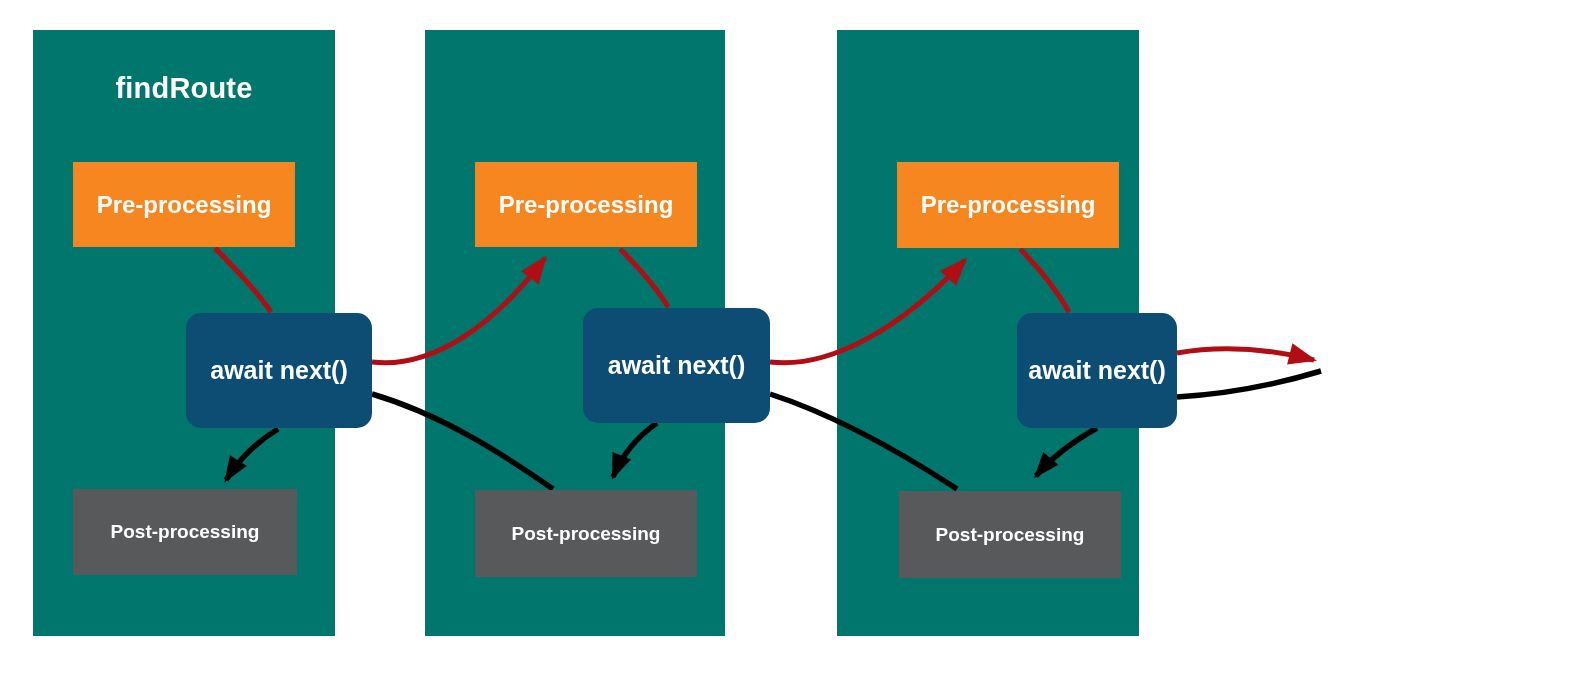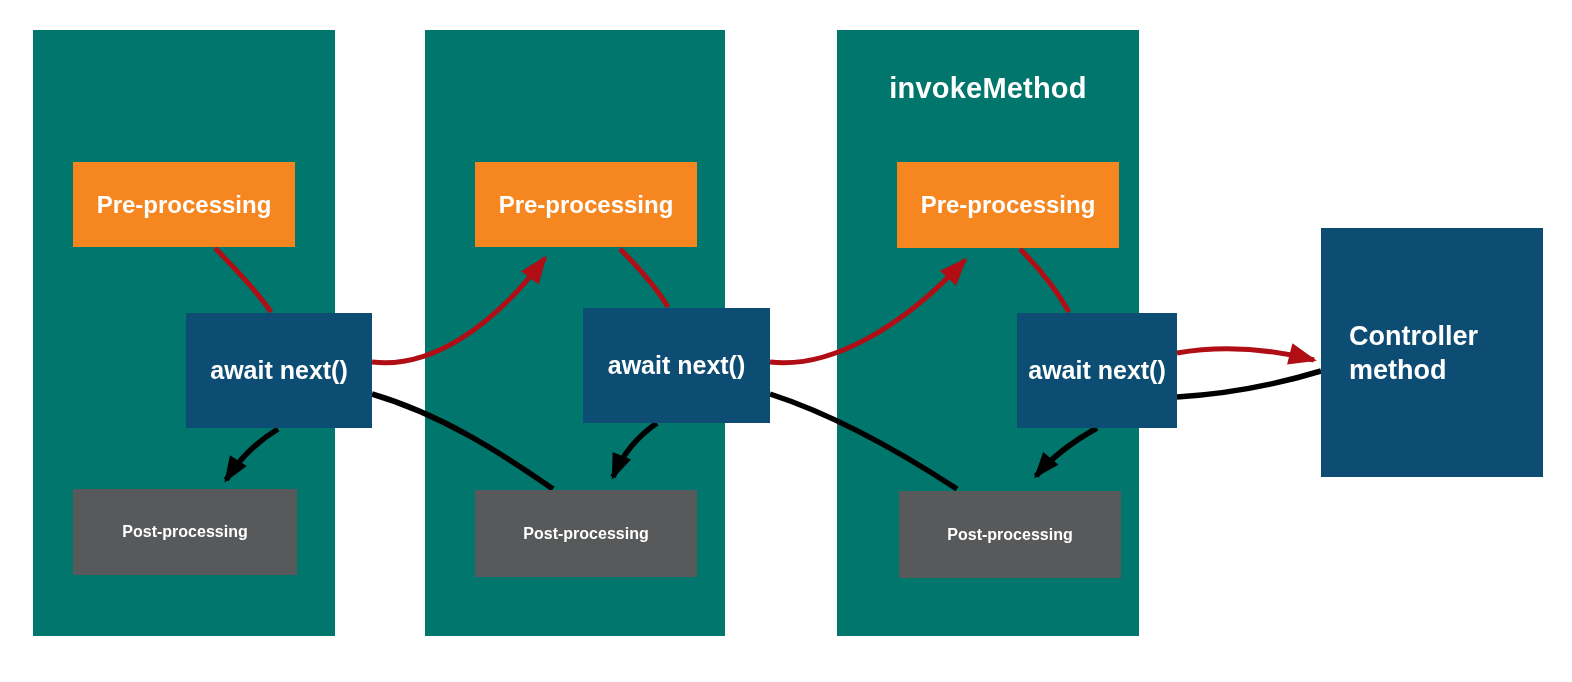--- a/index.html
+++ b/index.html
@@ -19,22 +19,22 @@
 
   .col-title{position:absolute;top:68px;height:40px;line-height:40px;text-align:center;
     color:var(--c-text);font-size:29px;font-weight:700;letter-spacing:.2px;}
   #title-1{left:33px;width:302px;}
   #title-2{left:425px;width:300px;}
   #title-3{left:837px;width:302px;}
 
   .box{position:absolute;display:flex;align-items:center;justify-content:center;
     color:var(--c-text);font-weight:700;text-align:left;}
   .pre{background:var(--c-orange);font-size:24px;}
-  .post{background:var(--c-gray);font-size:16px;}
-  .await{background:var(--c-navy);font-size:25px;}
+  .post{background:var(--c-gray);font-size:19px;}
+  .await{background:var(--c-navy);font-size:25px;border-radius:15px;}
   .controller{background:var(--c-navy);font-size:27px;line-height:34px;}
 
   #pre-1{left:73px;top:162px;width:222px;height:85px;}
   #pre-2{left:475px;top:162px;width:222px;height:85px;}
   #pre-3{left:897px;top:162px;width:222px;height:86px;}
 
   #await-1{left:186px;top:313px;width:186px;height:115px;}
   #await-2{left:583px;top:308px;width:187px;height:115px;}
   #await-3{left:1017px;top:313px;width:160px;height:115px;}
 
@@ -80,29 +80,28 @@
     <path class="arrow-red" d="M 1177 353 C 1223 345, 1270 349, 1314 360" marker-end="url(#head-red)"></path>
 
     <path class="arrow-black" d="M 1321 371 C 1278 384, 1228 394, 1177 397"></path>
     <path class="arrow-black" d="M 1097 428 C 1072 442, 1052 457, 1036 476" marker-end="url(#head-black)"></path>
     <path class="arrow-black" d="M 770 394 C 838 416, 905 455, 957 489"></path>
     <path class="arrow-black" d="M 657 423 C 638 436, 623 453, 613 477" marker-end="url(#head-black)"></path>
     <path class="arrow-black" d="M 372 394 C 440 414, 500 452, 553 489"></path>
     <path class="arrow-black" d="M 278 429 C 258 441, 240 458, 226 480" marker-end="url(#head-black)"></path>
   </svg>
 
-  <div class="col-title" id="title-3">invokeMethod</div>
+  <div class="col-title" id="title-1">findRoute</div>
 
   <div class="box pre" id="pre-1">Pre-processing</div>
   <div class="box pre" id="pre-2">Pre-processing</div>
   <div class="box pre" id="pre-3">Pre-processing</div>
 
   <div class="box await" id="await-1">await next()</div>
   <div class="box await" id="await-2">await next()</div>
   <div class="box await" id="await-3">await next()</div>
 
   <div class="box post" id="post-1">Post-processing</div>
   <div class="box post" id="post-2">Post-processing</div>
   <div class="box post" id="post-3">Post-processing</div>
 
-  <div class="box controller" id="controller">Controller method</div>
 
 </div>
 
 </body></html>

